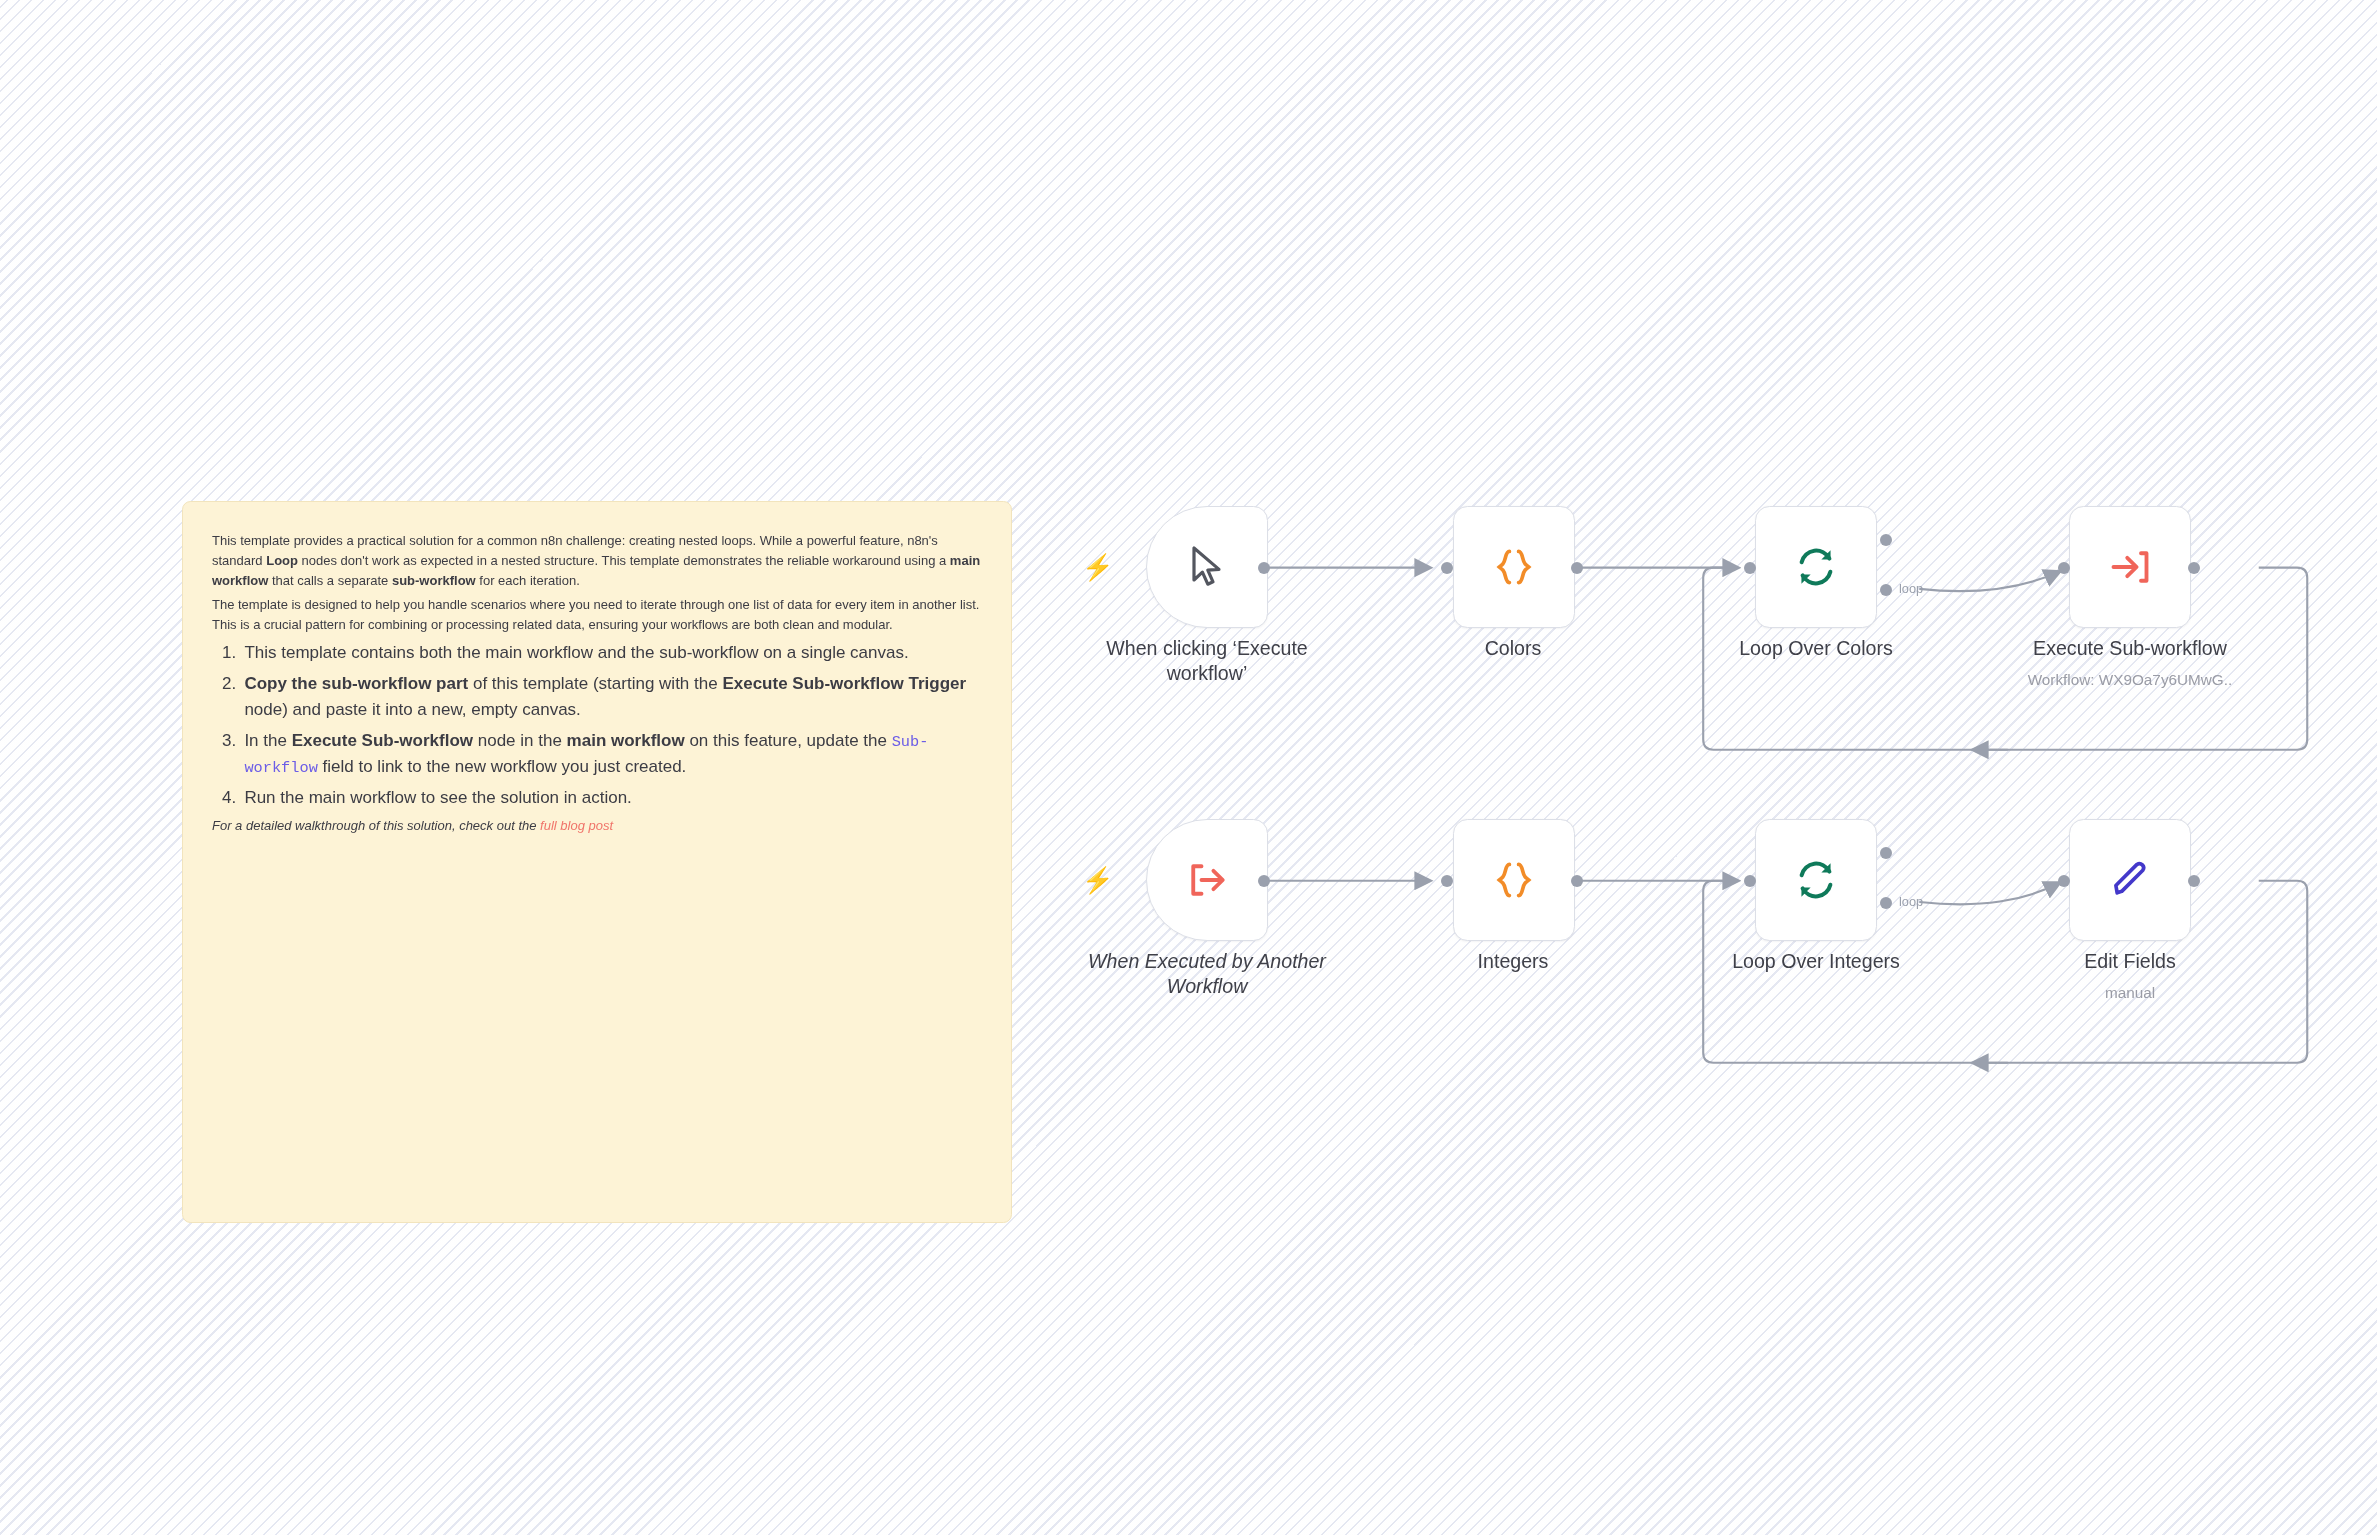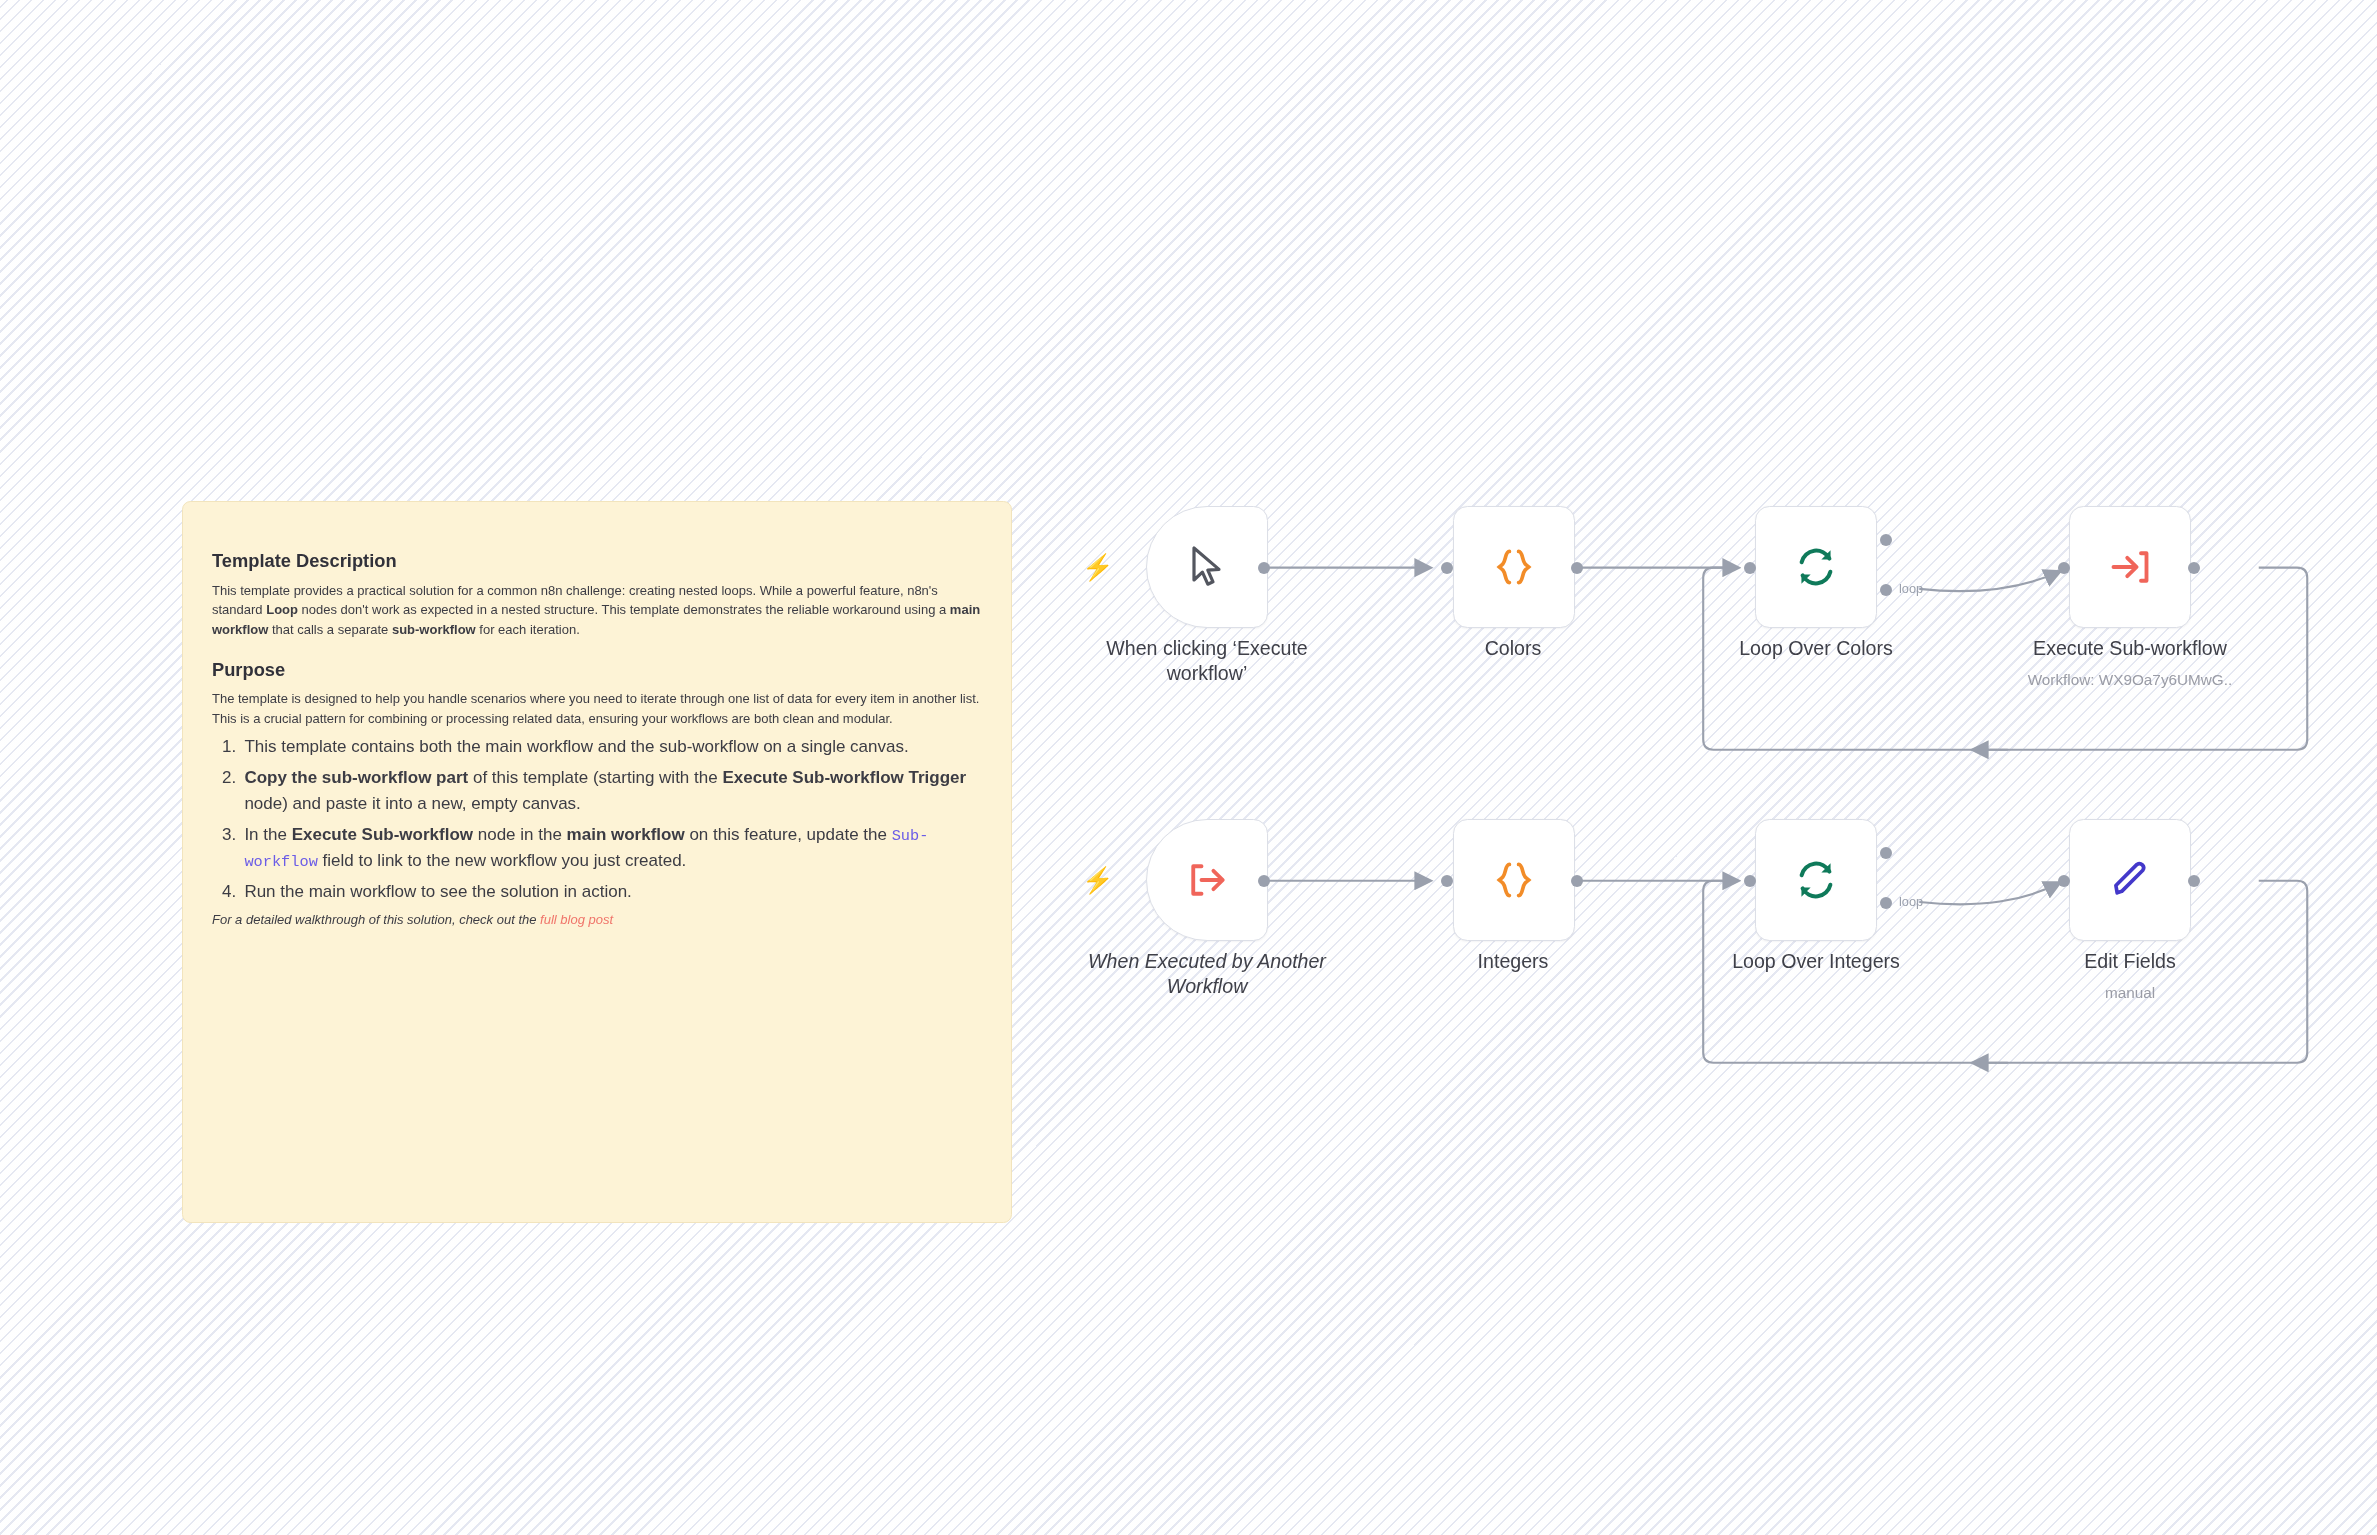--- a/index.html
+++ b/index.html
@@ -153,26 +153,24 @@
     pointer-events: none;
   }
 </style>
 </head>
 <body>
 
 <div class="canvas">
 
   <div class="sticky">
 
-    <h2>Template Description</h2>
     <p>
       <span>This template provides a practical solution for a common n8n challenge: creating nested loops. While a powerful feature, n8n's standard </span><b>Loop</b><span> nodes don't work as expected in a nested structure. This template demonstrates the reliable workaround using a </span><b>main workflow</b><span> that calls a separate </span><b>sub-workflow</b><span> for each iteration.</span>
     </p>
 
-    <h2>Purpose</h2>
     <p>The template is designed to help you handle scenarios where you need to iterate through one list of data for every item in another list. This is a crucial pattern for combining or processing related data, ensuring your workflows are both clean and modular.</p>
 
     <ol>
       <li><span>This template contains both the main workflow and the sub-workflow on a single canvas.</span></li>
       <li><b>Copy the sub-workflow part</b><span> of this template (starting with the </span><b>Execute Sub-workflow Trigger</b><span> node) and paste it into a new, empty canvas.</span></li>
       <li><span>In the </span><b>Execute Sub-workflow</b><span> node in the </span><b>main workflow</b><span> on this feature, update the </span><span class="code">Sub-workflow</span><span> field to link to the new workflow you just created.</span></li>
       <li><span>Run the main workflow to see the solution in action.</span></li>
     </ol>
 
     <p class="footer-note">

